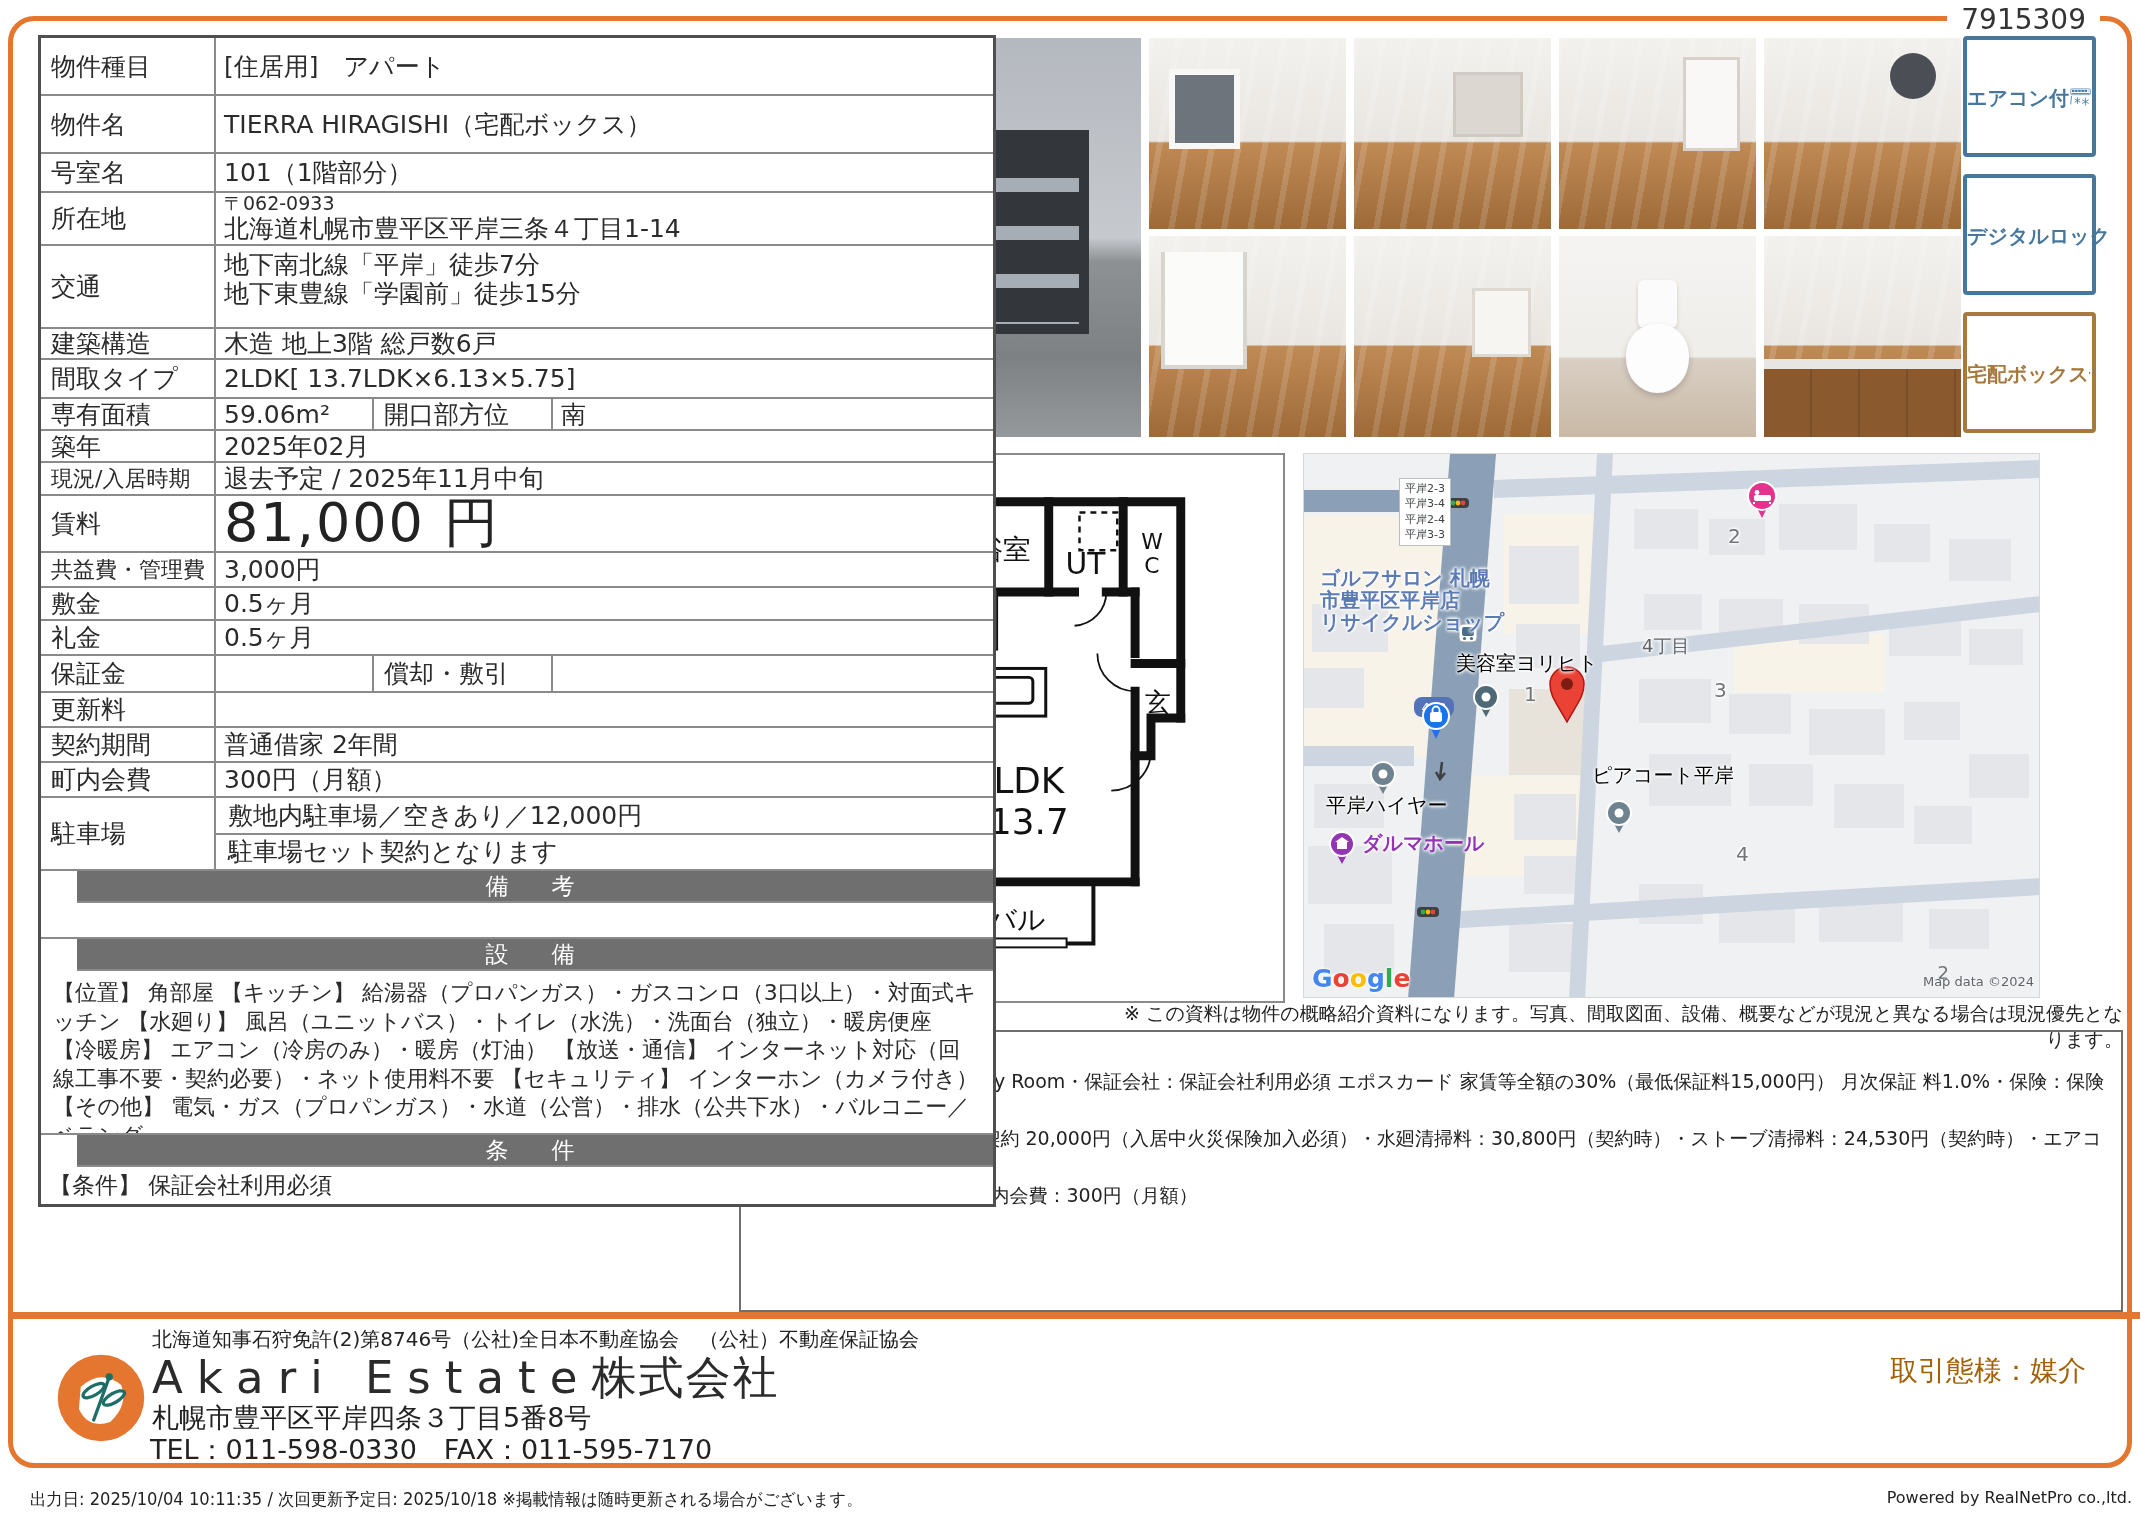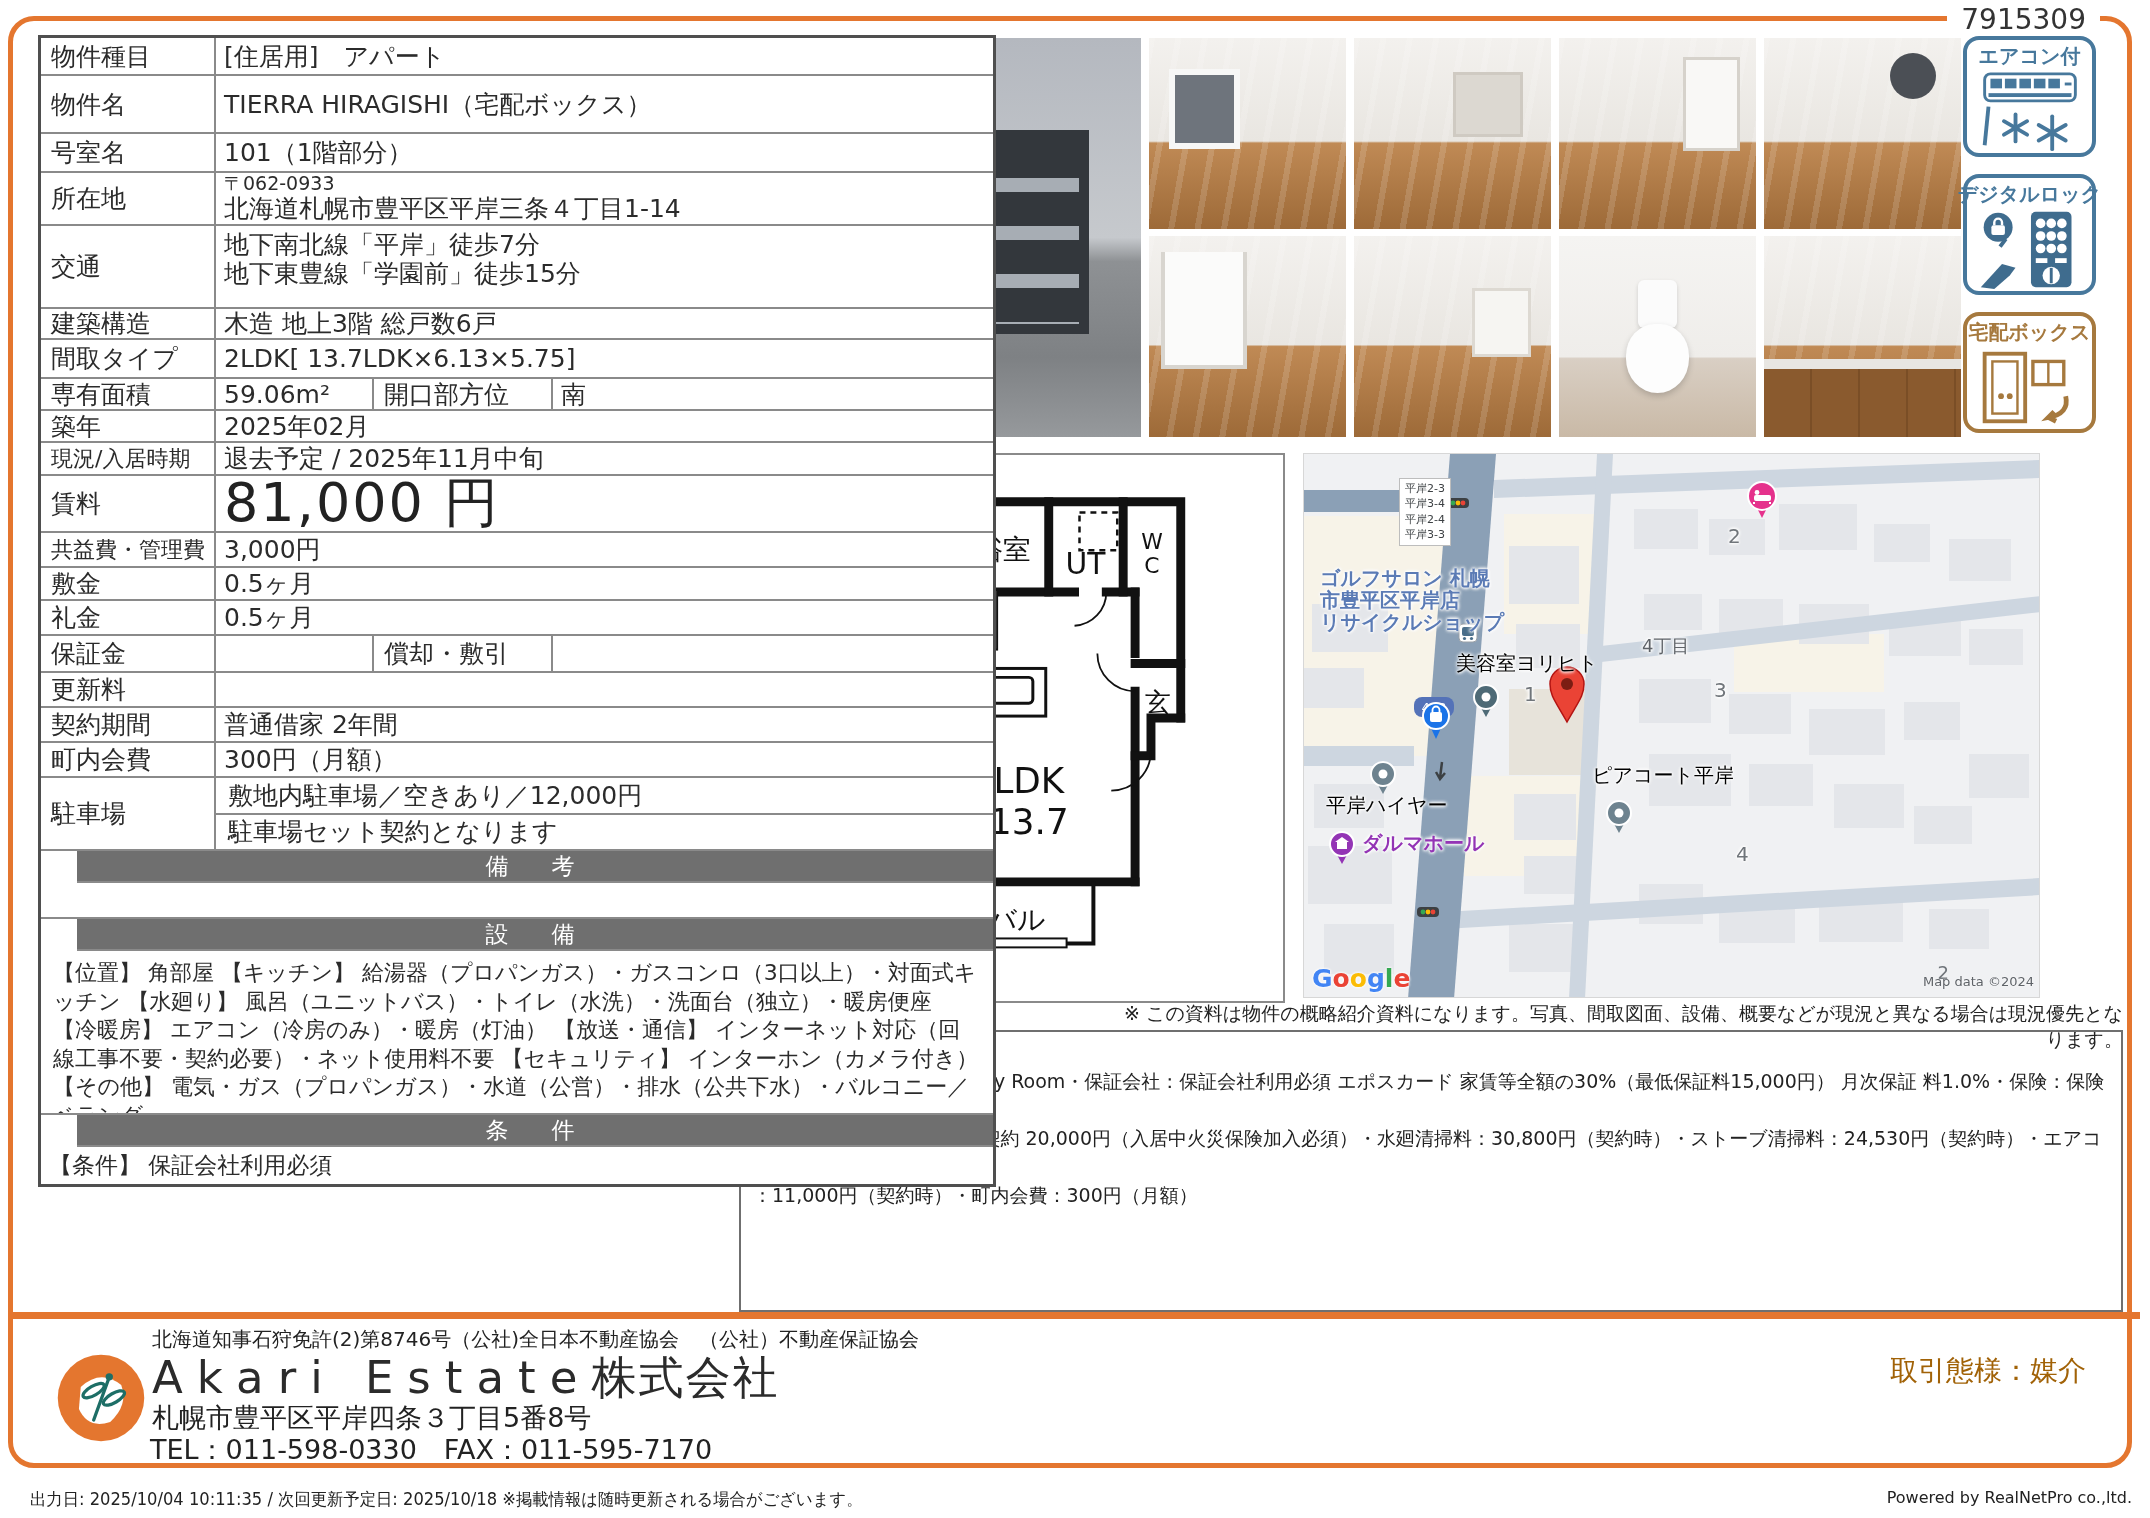--- a/index.html
+++ b/index.html
@@ -50,21 +50,21 @@
   .acc.door{right:8%;top:10%;width:26%;height:46%;background:#f9f8f6;border:3px solid #d6d2cb;}
   .acc.lamp{left:64%;top:8%;width:46px;height:46px;border-radius:50%;background:#4b4f55;}
   .acc.closet{left:6%;top:8%;width:44%;height:58%;background:#fbfbfa;box-shadow:inset -4px 0 0 #d8d5cf,inset 4px 0 0 #d8d5cf,inset 0 -4px 0 #d8d5cf;}
   .acc.cab{right:10%;top:26%;width:30%;height:34%;background:#f6f5f2;box-shadow:inset 0 0 0 3px #ddd9d2;}
   .acc.bowl{left:34%;top:44%;width:32%;height:34%;background:#fdfdfd;border-radius:46% 46% 50% 50%;box-shadow:0 3px 6px rgba(0,0,0,.18);}
   .acc.tank{left:40%;top:22%;width:20%;height:24%;background:#fbfbfb;border-radius:6px;box-shadow:0 2px 4px rgba(0,0,0,.15);}
   .acc.kcab{left:0;bottom:0;width:100%;height:34%;background:repeating-linear-gradient(90deg,#8a5a2e 0 46px,#7a4e26 46px 48px);}
   .acc.counter{left:0;bottom:33%;width:100%;height:6%;background:#e8e6e2;}
 
   
-  .badge{position:absolute;left:1963px;width:133px;height:121px;border-radius:16px;background:#fff;border:4px solid #47789c;box-sizing:border-box;display:flex;flex-direction:column;align-items:center;z-index:4;}
+  .badge{position:absolute;left:1963px;width:133px;height:121px;border-radius:4px;background:#fff;border:4px solid #47789c;box-sizing:border-box;display:flex;flex-direction:row;align-items:center;z-index:4;}
   .badge .blabel{font-size:20px;font-weight:bold;color:#47789c;margin-top:3px;letter-spacing:0;white-space:nowrap;}
   .badge.brown{border-color:#a6793e;}
   .badge.brown .blabel{color:#a6793e;}
 
   
   .floorplan{position:absolute;left:739px;top:453px;width:546px;height:550px;border:2px solid #8a8a8a;box-sizing:border-box;background:#fff;}
   .fp-type{position:absolute;left:8px;top:4px;font-size:24px;color:#333;}
   .fp-svg{position:absolute;left:0;top:0;width:100%;height:100%;}
   .fp-svg text{font-family:"DejaVu Sans","Liberation Sans",sans-serif;fill:#111;}
 
@@ -101,21 +101,21 @@
 </style>
 </head>
 <body>
 
 <div class="sheet">
   <div class="frame"></div>
   <div class="divider"></div>
   <div class="ref">7915309</div>
 
   <div class="ptable">
-    <div class="tr" style="height:38px">
+    <div class="tr" style="height:58px">
         <div class="th">物件種目</div>
         <div class="td">[住居用]　アパート</div>
       </div>
     <div class="tr" style="height:58px">
         <div class="th">物件名</div>
         <div class="td">TIERRA HIRAGISHI（宅配ボックス）</div>
       </div>
     <div class="tr" style="height:39px">
         <div class="th">号室名</div>
         <div class="td">101（1階部分）</div>

